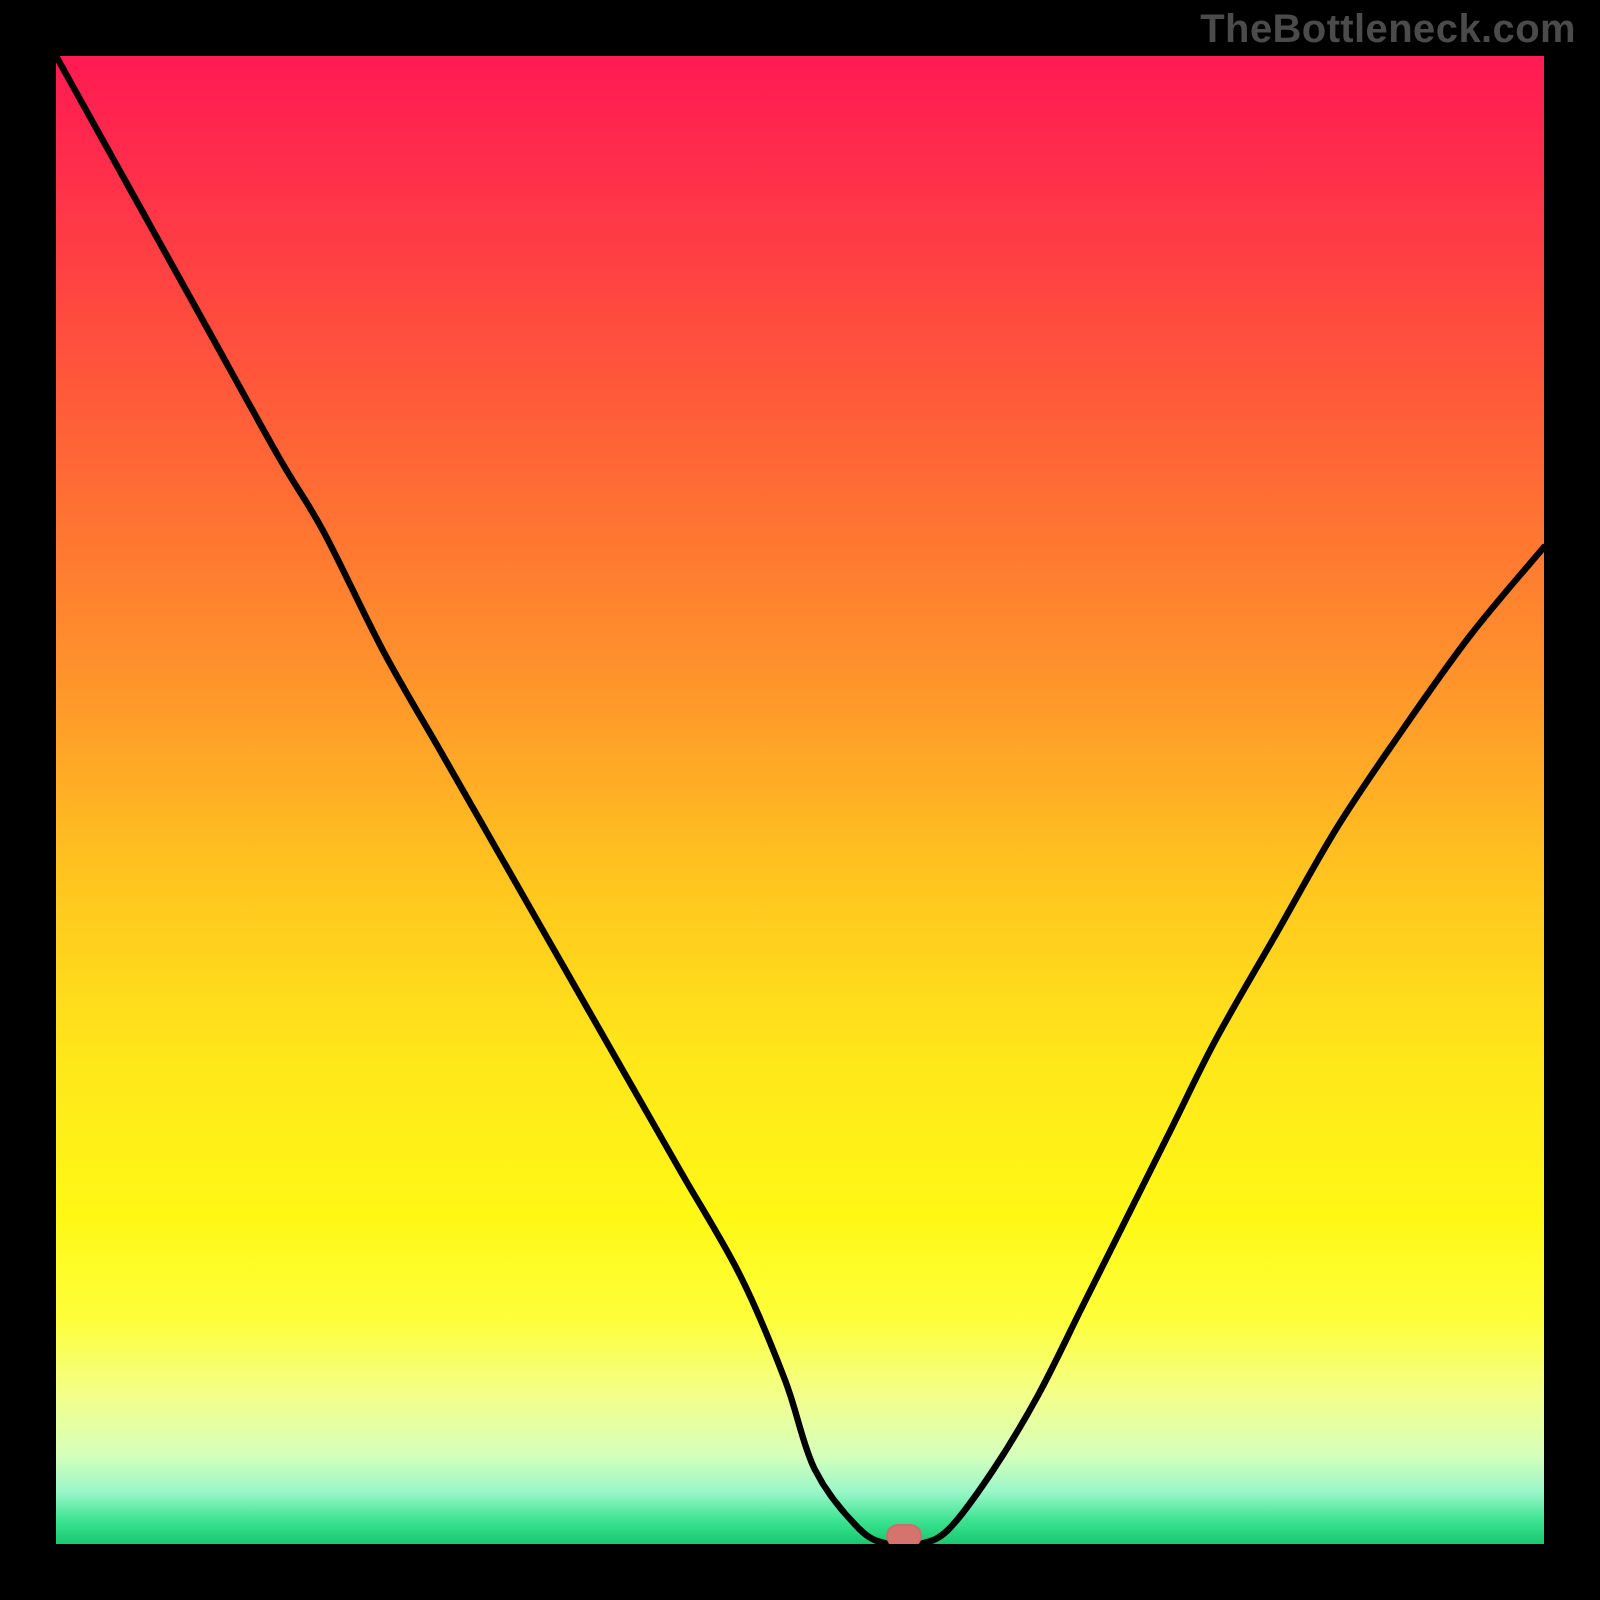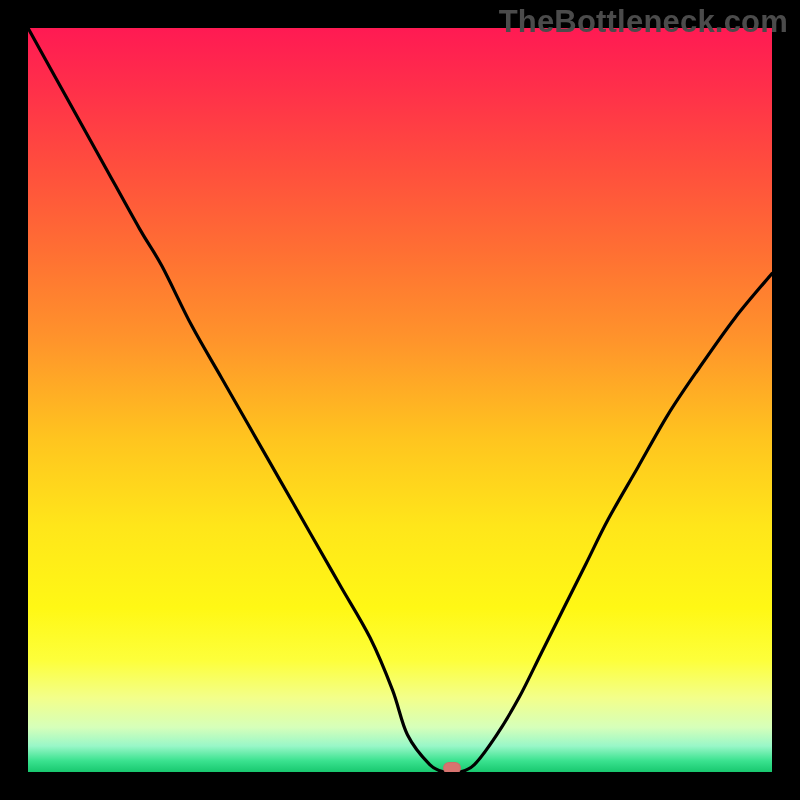--- a/index.html
+++ b/index.html
@@ -15,21 +15,21 @@
     position: relative;
     width: 800px;
     height: 800px;
     background: #000;
   }
   .watermark {
     position: absolute;
     top: 4px;
     right: 12px;
     color: #4b4b4b;
-    font-size: 31px;
+    font-size: 20px;
     font-weight: 600;
     letter-spacing: 0.2px;
     z-index: 30;
     user-select: none;
   }
   .plot-area {
     position: absolute;
     left: 28px;
     top: 28px;
     width: 744px;

